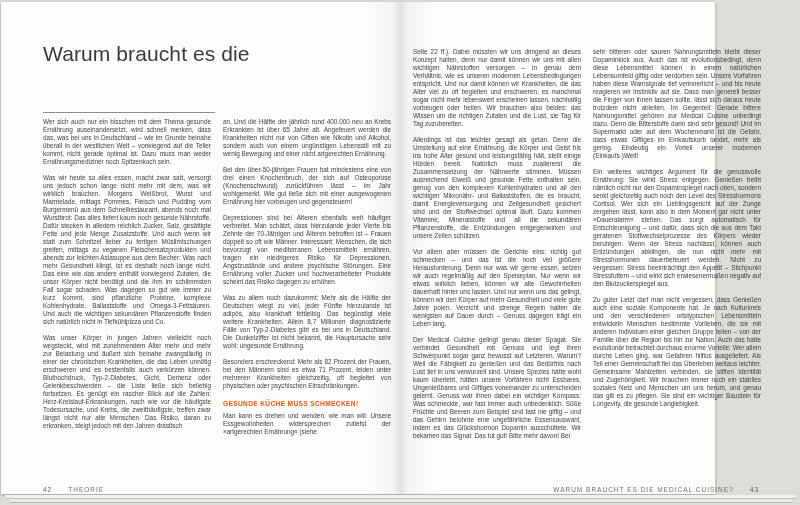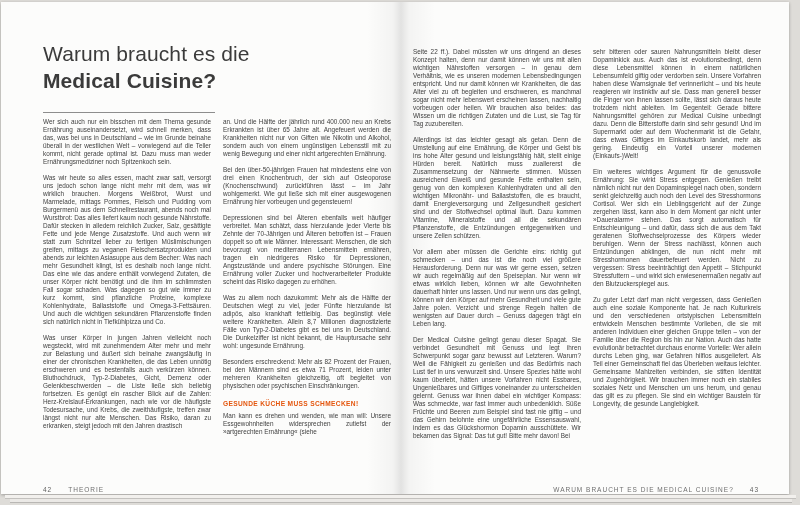--- a/index.html
+++ b/index.html
@@ -7,21 +7,21 @@
     width: 800px; height: 505px;
     background: #dedcd8;
     font-family: "Liberation Sans", sans-serif;
     overflow: hidden;
   }
   .stage { position: relative; width: 800px; height: 505px; overflow: hidden; }
 
   
   .spread {
     position: absolute; left: 1px; top: 2px;
-    width: 788px; height: 492px;
+    width: 714px; height: 492px;
     background: #fcfcfb;
     box-shadow: 0 1px 3px rgba(0,0,0,.30);
   }
   
   .edge1 { position: absolute; left: 5px; right: 4px; top: 495px; height: 3px; background: #f2f0ed; border-bottom: 1px solid #c3c1be; }
   .edge2 { position: absolute; left: 10px; right: 8px; top: 499px; height: 3px; background: #ebe9e6; border-bottom: 1px solid #b9b7b4; }
 
   
   .gutter {
     position: absolute; left: 366px; top: 0; width: 68px; height: 100%;
@@ -72,21 +72,20 @@
 </style>
 </head>
 <body>
 
 <div class="stage">
   <div class="spread">
 
     <section class="page page-left">
       <h1 class="title">
         <span class="t1">Warum braucht es die</span>
-        <span class="t2">Medical Cuisine?</span>
       </h1>
       <div class="rule"></div>
 
       <div class="col col-l1">
           <p>Wer sich auch nur ein bisschen mit dem Thema gesunde Ernährung auseinandersetzt, wird schnell merken, dass das, was bei uns in Deutschland – wie im Grunde beinahe überall in der westlichen Welt – vorwiegend auf die Teller kommt, nicht gerade optimal ist. Dazu muss man weder Ernährungsmediziner noch Spitzenkoch sein.</p>
           <p>Was wir heute so alles essen, macht zwar satt, versorgt uns jedoch schon lange nicht mehr mit dem, was wir wirklich brauchen. Morgens Weißbrot, Wurst und Marmelade, mittags Pommes, Fleisch und Pudding vom Burgermenü aus dem Schnellrestaurant, abends noch mal Wurstbrot: Das alles liefert kaum noch gesunde Nährstoffe. Dafür stecken in alledem reichlich Zucker, Salz, gesättigte Fette und jede Menge Zusatzstoffe. Und auch wenn wir statt zum Schnitzel lieber zu fertigen Müslimischungen greifen, mittags zu veganen Fleischersatzprodukten und abends zur leichten Asiasuppe aus dem Becher: Was nach mehr Gesundheit klingt, ist es deshalb noch lange nicht. Das eine wie das andere enthält vorwiegend Zutaten, die unser Körper nicht benötigt und die ihm im schlimmsten Fall sogar schaden. Was dagegen so gut wie immer zu kurz kommt, sind pflanzliche Proteine, komplexe Kohlenhydrate, Ballaststoffe und Omega-3-Fettsäuren. Und auch die wichtigen sekundären Pflanzenstoffe finden sich natürlich nicht in Tiefkühlpizza und Co.</p>
           <p>Was unser Körper in jungen Jahren vielleicht noch wegsteckt, wird mit zunehmendem Alter mehr und mehr zur Belastung und äußert sich beinahe zwangsläufig in einer der chronischen Krankheiten, die das Leben unnötig erschweren und es bestenfalls auch verkürzen können. Bluthochdruck, Typ-2-Diabetes, Gicht, Demenz oder Gelenkbeschwerden – die Liste ließe sich beliebig fortsetzen. Es genügt ein rascher Blick auf die Zahlen: Herz-Kreislauf-Erkrankungen, nach wie vor die häufigste Todesursache, und Krebs, die zweithäufigste, treffen zwar längst nicht nur alte Menschen. Das Risiko, daran zu erkranken, steigt jedoch mit den Jahren drastisch</p>
         </div>
 
       <div class="col col-l2">

